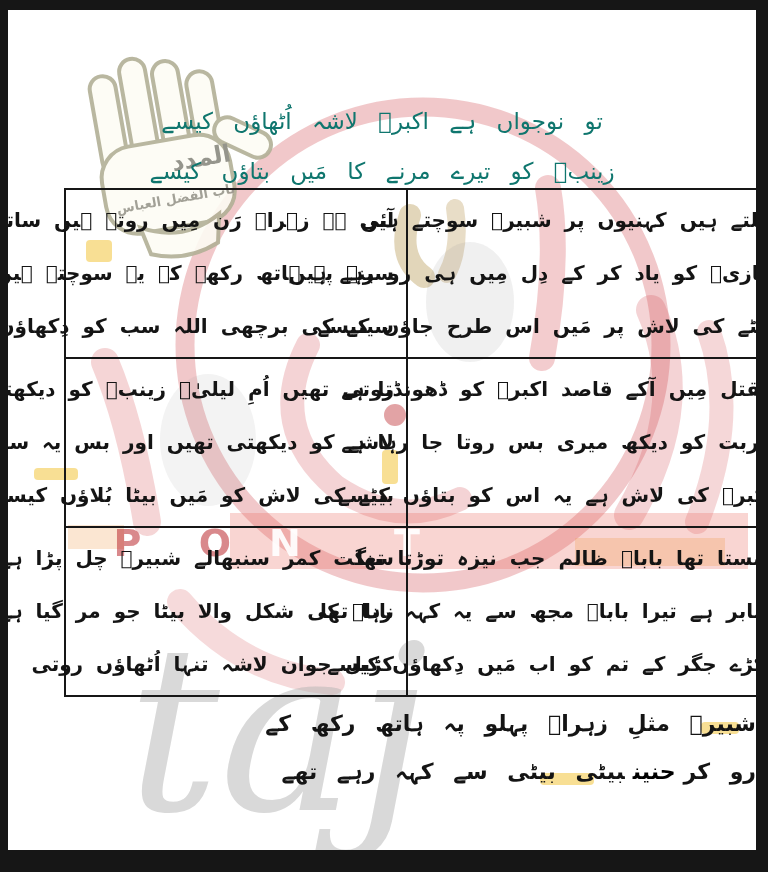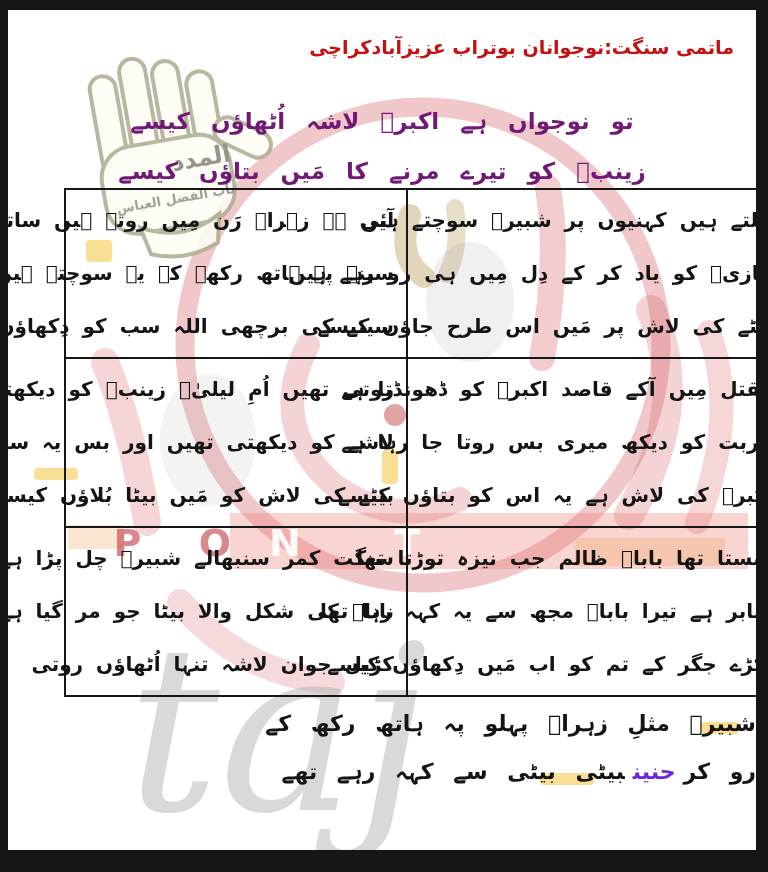--- a/index.html
+++ b/index.html
@@ -26,21 +26,21 @@
     direction:rtl;
     color:#c41111;font-weight:bold;font-size:19px;
     white-space:nowrap;
   }
   
   .intro{
     position:absolute;top:86px;left:0;right:0;
     text-align:center;direction:rtl;
   }
   .intro .vline{
-    font-size:23px;font-weight:bold;color:#701a75;
+    font-size:23px;font-weight:normal;color:#0f766e;
     line-height:50px;word-spacing:13px;
   }
   
   table.verse-table{
     position:absolute;top:178px;left:56px;
     width:677px;height:502px;
     border-collapse:collapse;table-layout:fixed;
     direction:rtl;
     background:transparent;
   }
@@ -63,21 +63,21 @@
   }
   
   .closing{
     position:absolute;top:690px;left:0;right:0;
     text-align:right;direction:rtl;
   }
   .closing .vline{
     font-size:22px;font-weight:bold;color:#141414;
     line-height:48px;word-spacing:12px;
   }
-  .takhallus{color:#6d28d9;margin:2px 8px;}
+  .takhallus{color:#000000;margin:2px 8px;}
 </style>
 </head>
 <body>
 
 <div class="page">
 
   <svg class="watermark" viewBox="0 0 748 840">
 
     <circle cx="415" cy="335" r="238" fill="none" stroke="rgba(203,58,66,0.28)" stroke-width="19"></circle>
 
@@ -122,21 +122,20 @@
     <g fill="rgba(243,196,60,0.55)">
       <rect x="78" y="230" width="26" height="22" rx="4"></rect>
       <rect x="374" y="440" width="16" height="34" rx="4"></rect>
       <rect x="26" y="458" width="44" height="12" rx="4"></rect>
       <rect x="532" y="763" width="54" height="12" rx="4"></rect>
       <rect x="693" y="712" width="38" height="12" rx="4"></rect>
     </g>
   </svg>
 
   <div class="credits">
-    <span>ماتمی سنگت:نوجوانان بوتراب عزیزآبادکراچی</span>
   </div>
 
   <div class="intro">
     <div class="vline">تو نوجواں ہے اکبرؑ لاشہ اُٹھاؤں کیسے</div>
     <div class="vline">زینبؑ کو تیرے مرنے کا مَیں بتاؤں کیسے</div>
   </div>
 
   <table class="verse-table">
     <tbody>
       <tr>

